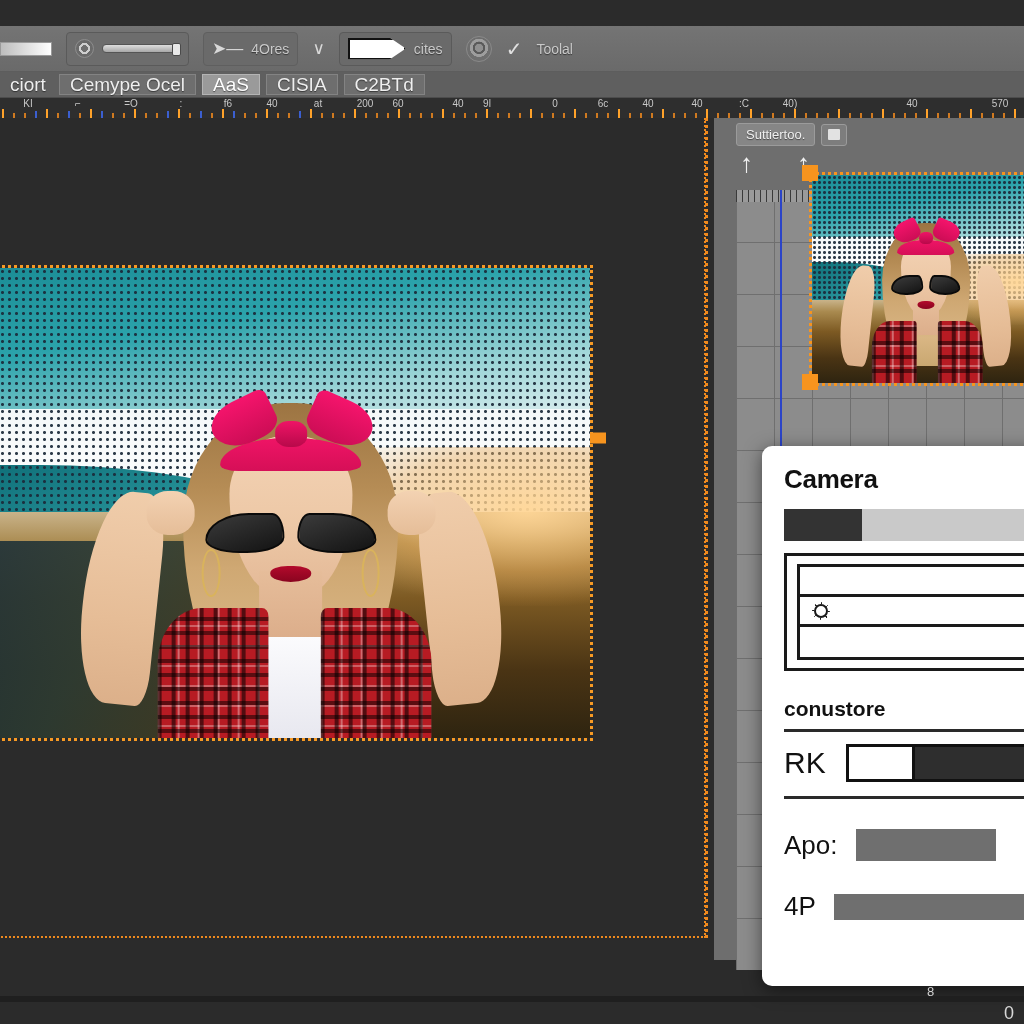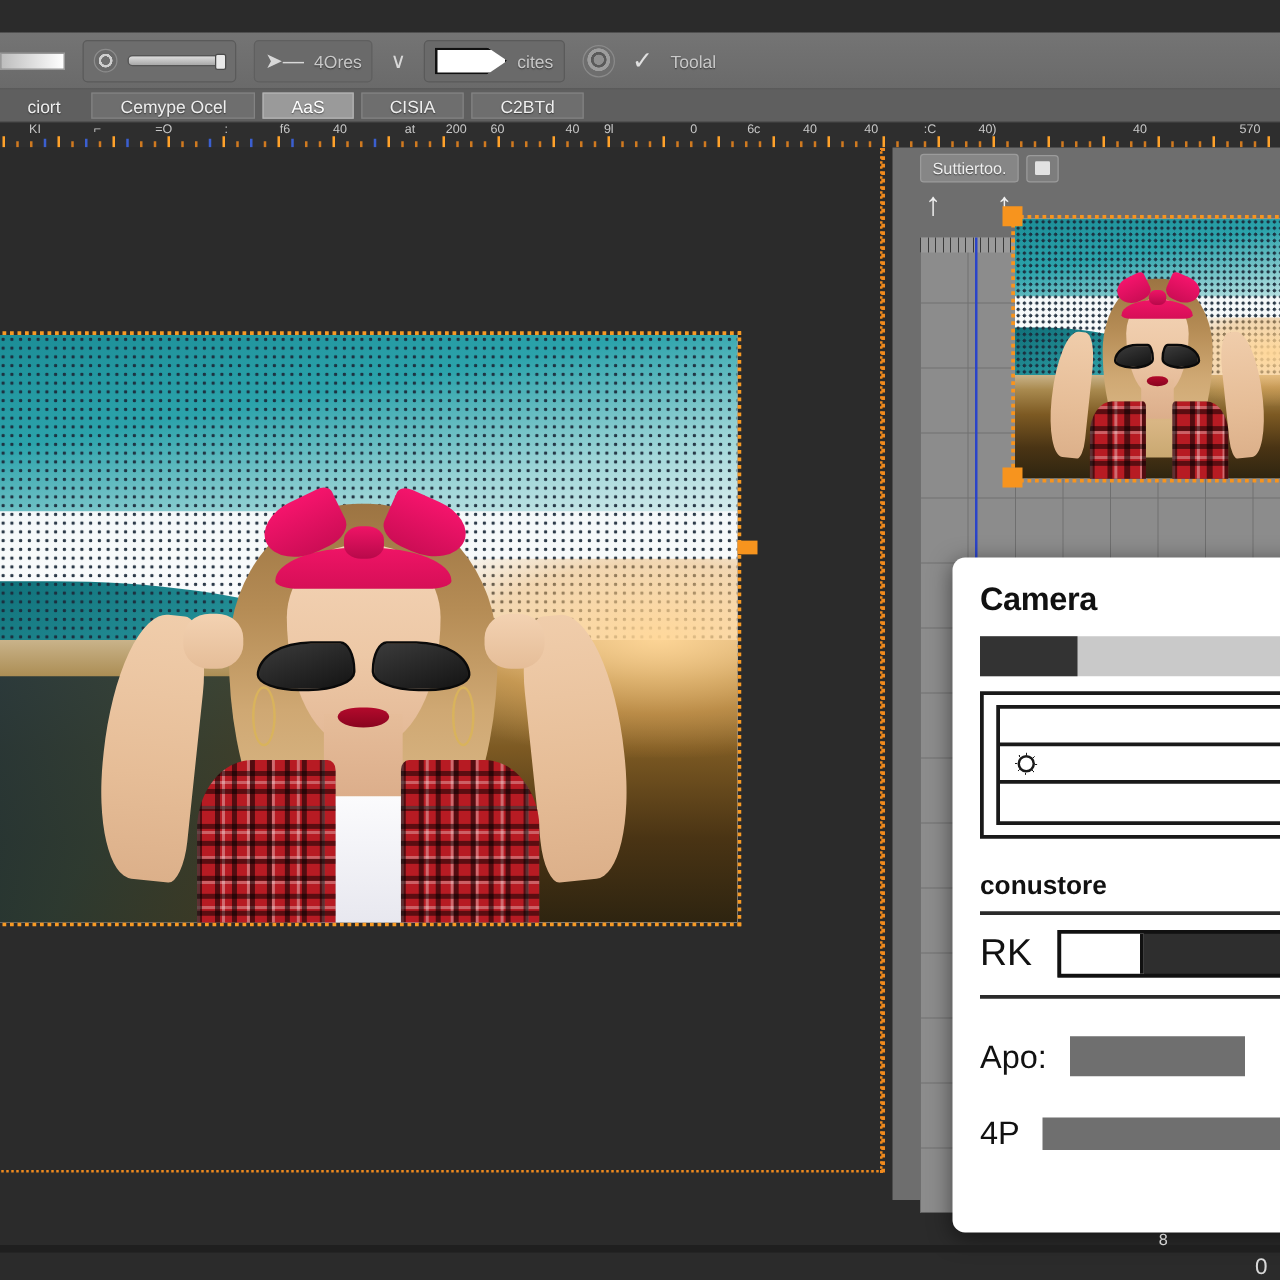--- a/index.html
+++ b/index.html
@@ -73,22 +73,22 @@
   }
   .check-glyph { color: #e0e0e0; font-size: 20px; line-height: 1; }
 
   
   .toolbar2 {
     position: absolute; left: 0; top: 72px; width: 1024px; height: 26px;
     background: #5f5f5f; border-bottom: 1px solid #4c4c4c;
     display: flex; align-items: stretch;
   }
   .opt-tab {
-    display: flex; align-items: center; padding: 0 22px;
-    font-size: 14px; color: #efefef; white-space: nowrap;
+    display: flex; align-items: center; padding: 0 10px;
+    font-size: 19px; color: #efefef; white-space: nowrap;
     text-shadow: 0 1px 1px rgba(0,0,0,.5);
     border-right: 1px solid #4a4a4a;
   }
   .opt-tab.boxed { background: #6e6e6e; border: 1px solid #838383; margin: 2px 3px; }
   .opt-tab.lighter { background: #9a9a9a; color: #fff; border: 1px solid #b4b4b4; margin: 2px 3px; }
   .opt-tab.plain { background: transparent; border-right: none; }
 
   
   .ruler {
     position: absolute; left: 0; top: 98px; width: 1024px; height: 20px;
@@ -429,21 +429,21 @@
     <span class="opt-tab boxed">C2BTd</span>
   </div>
 
   <div class="ruler">
     <span class="ruler-num" style="left:28px">KI</span>
     <span class="ruler-num" style="left:78px">⌐</span>
     <span class="ruler-num" style="left:131px">=O</span>
     <span class="ruler-num" style="left:181px">:</span>
     <span class="ruler-num" style="left:228px">f6</span>
     <span class="ruler-num" style="left:272px">40</span>
-    <span class="ruler-num" style="left:328px">at</span>
+    <span class="ruler-num" style="left:318px">at</span>
     <span class="ruler-num" style="left:365px">200</span>
     <span class="ruler-num" style="left:398px">60</span>
     <span class="ruler-num" style="left:458px">40</span>
     <span class="ruler-num" style="left:487px">9l</span>
     <span class="ruler-num" style="left:555px">0</span>
     <span class="ruler-num" style="left:603px">6c</span>
     <span class="ruler-num" style="left:648px">40</span>
     <span class="ruler-num" style="left:697px">40</span>
     <span class="ruler-num" style="left:744px">:C</span>
     <span class="ruler-num" style="left:790px">40)</span>

